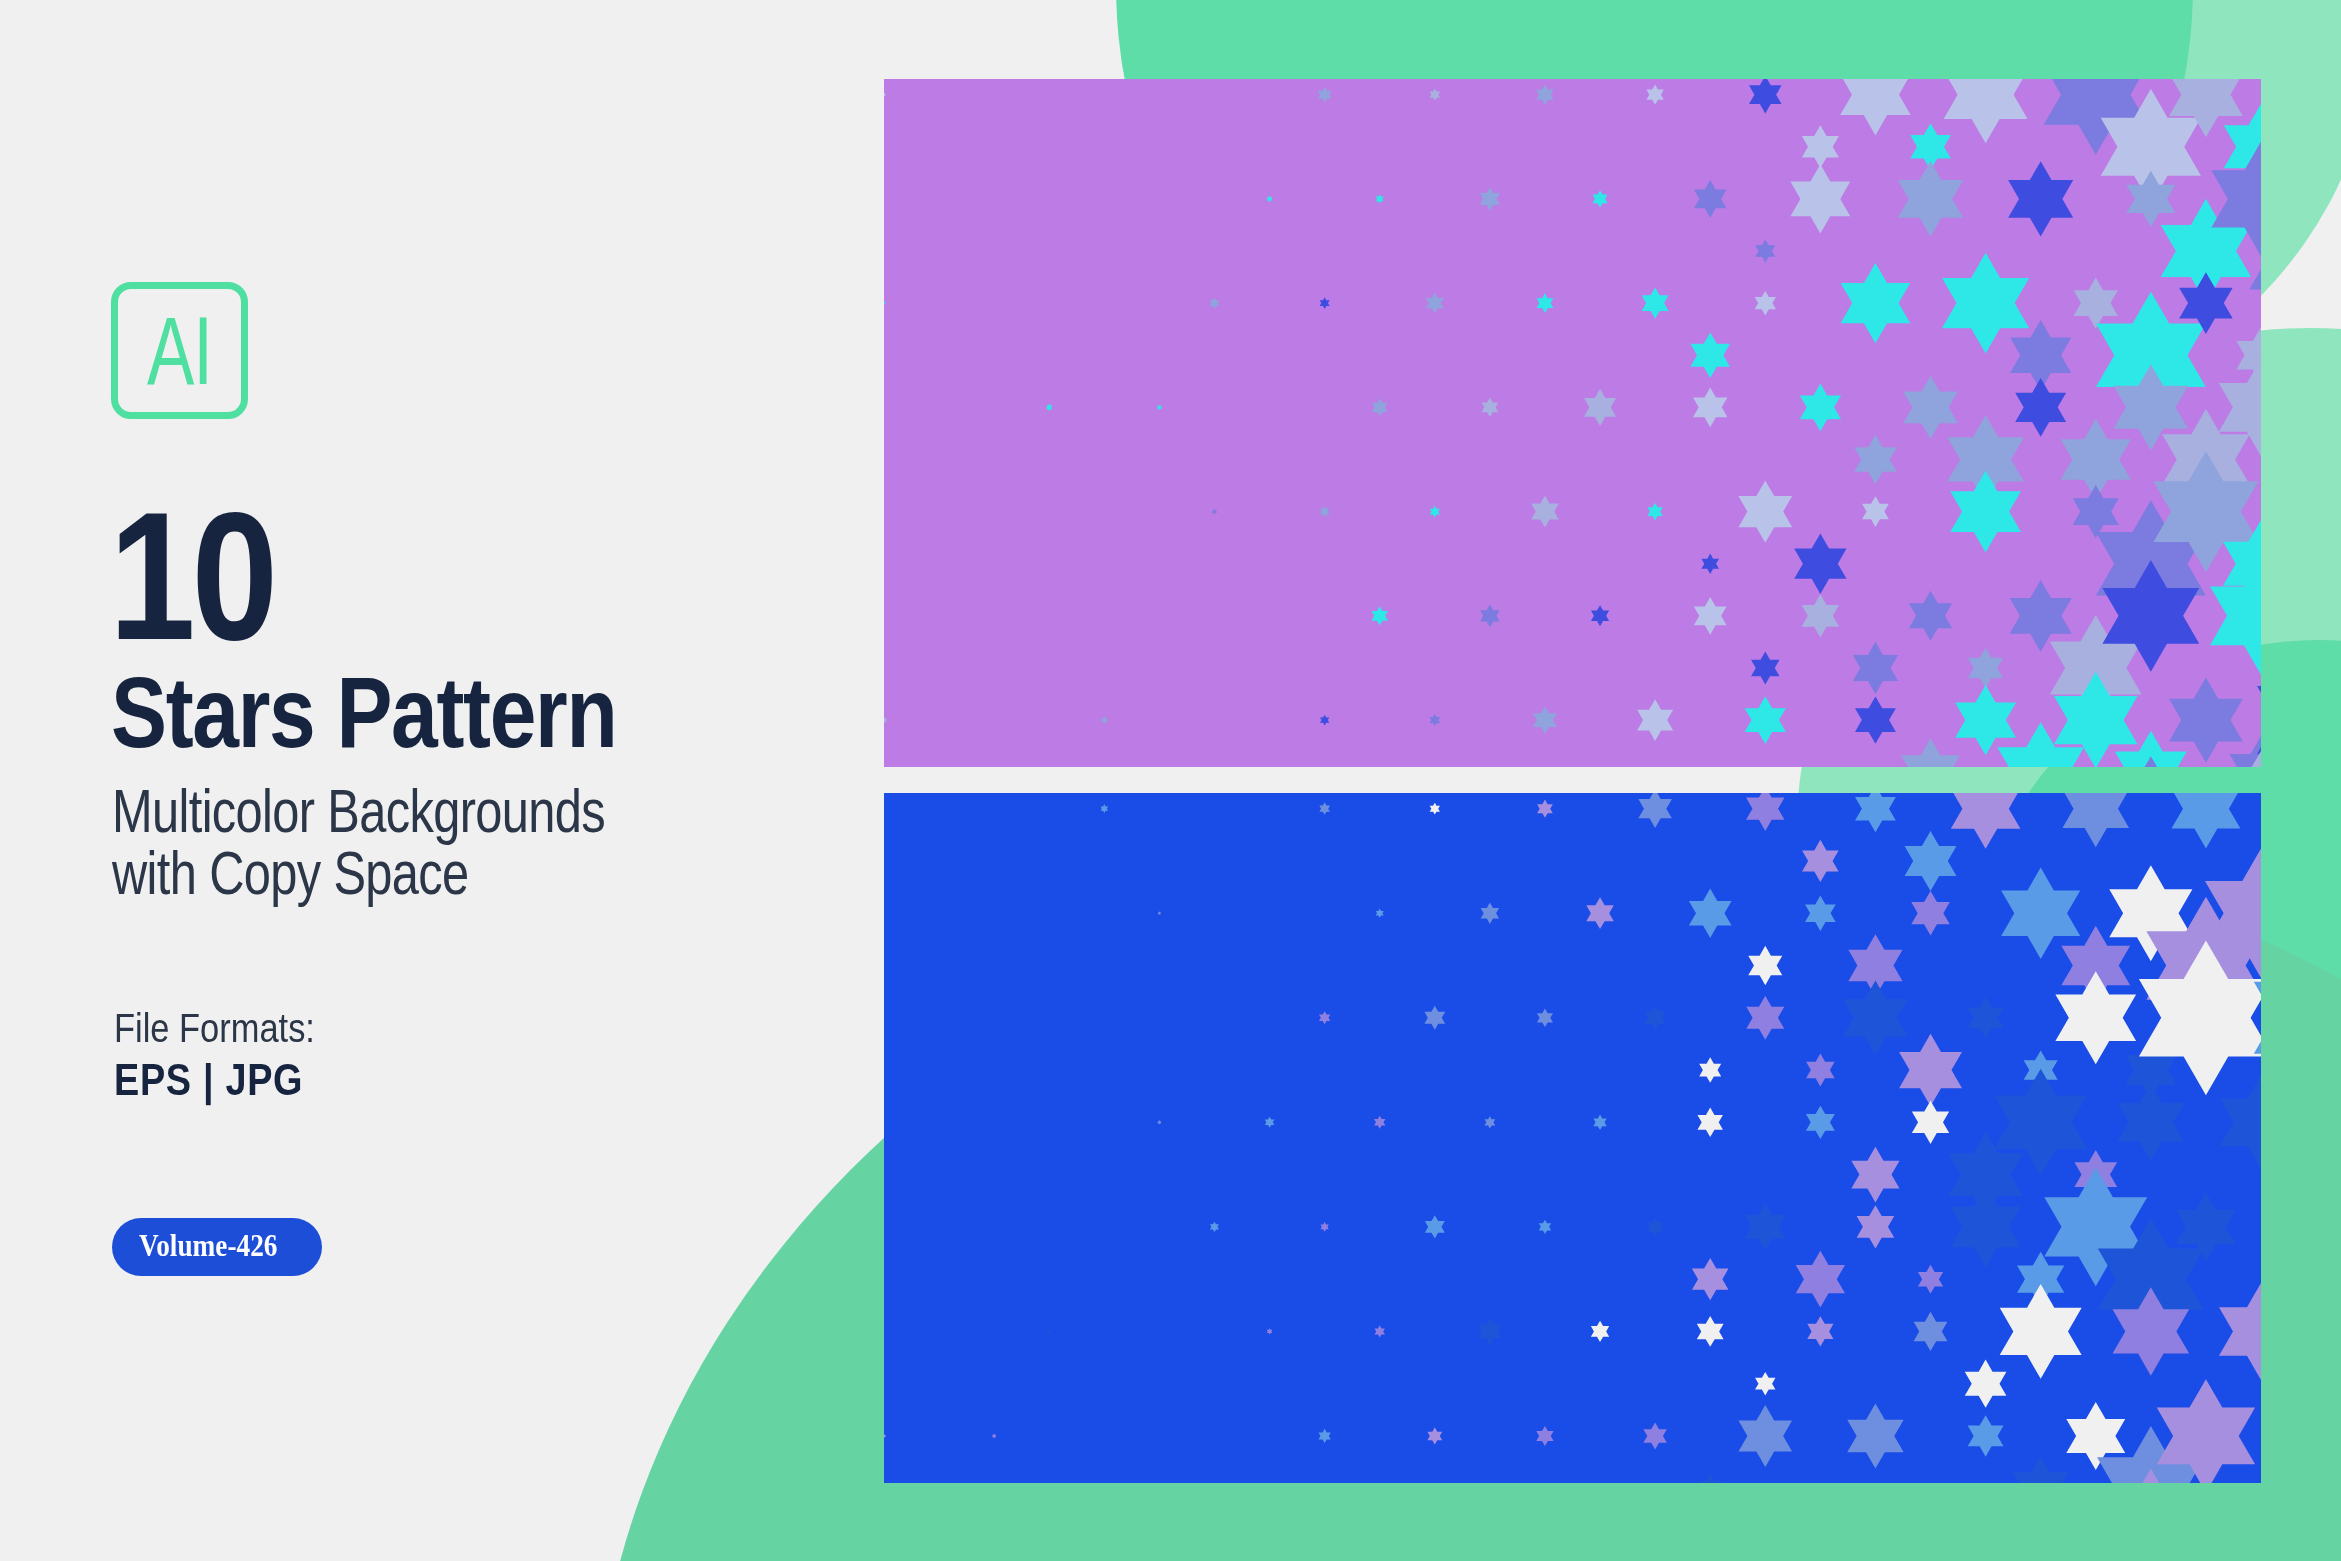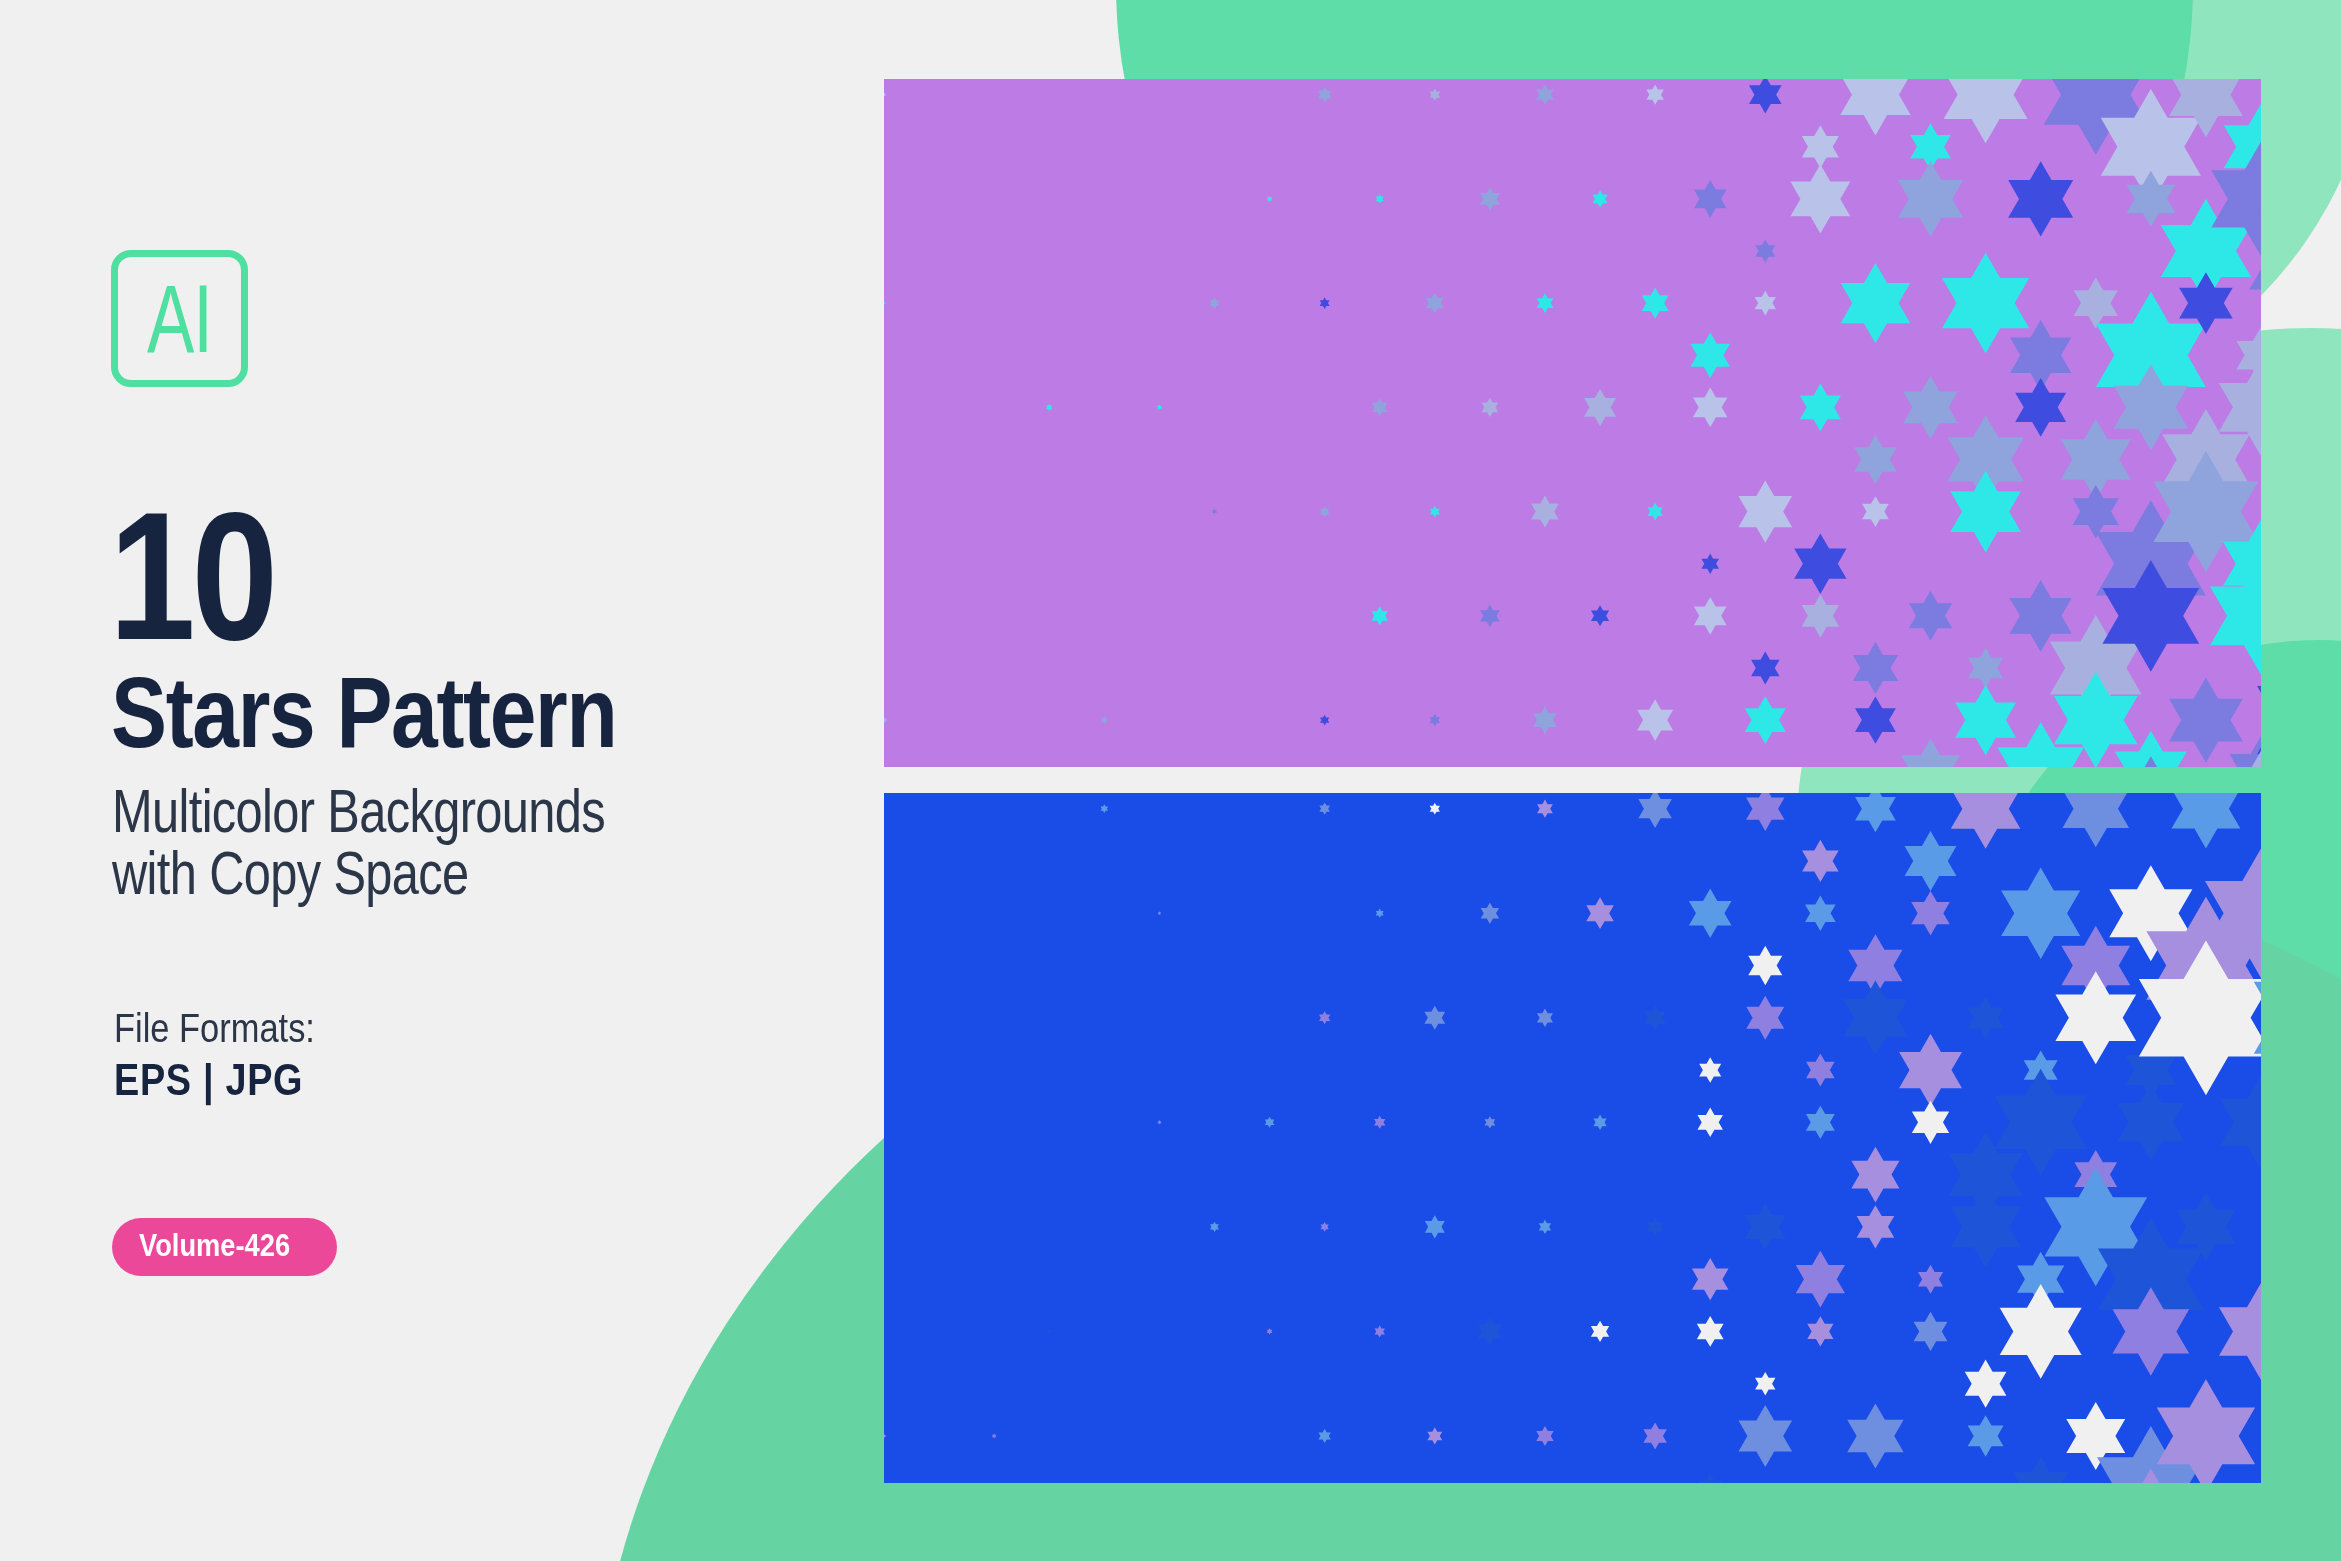--- a/index.html
+++ b/index.html
@@ -89,37 +89,37 @@
 <div id="stage">
 
   <div class="blob" id="blob-top-light" style="background: rgb(143, 230, 190);"></div>
   <div class="blob" id="blob-top-mint" style="background: rgb(94, 221, 168);"></div>
   <div class="blob" id="blob-right-light" style="background: rgb(143, 230, 190);"></div>
   <div class="blob" id="blob-right-mint" style="background: rgb(94, 221, 168);"></div>
   <div class="blob" id="blob-bottom" style="background: rgb(102, 211, 163);"></div>
 
   <div id="left-col">
 
-    <div id="ai-badge" style="border-color: rgb(79, 223, 160);">
+    <div id="ai-badge" style="border-color: rgb(79, 223, 160); margin-top: 32px;">
       <span id="ai-badge-label" style="color: rgb(79, 223, 160);">AI</span>
     </div>
 
     <div id="headline-count" style="color: rgb(22, 36, 63);">10</div>
 
     <div id="headline-title" style="color: rgb(22, 36, 63);">Stars Pattern</div>
 
     <div id="headline-sub1" style="color: rgb(43, 54, 72);">Multicolor Backgrounds</div>
 
     <div id="headline-sub2" style="color: rgb(43, 54, 72);">with Copy Space</div>
 
     <div id="formats-label" style="color: rgb(43, 54, 72);">File Formats:</div>
 
     <div id="formats-value" style="color: rgb(22, 36, 63);">EPS  |  JPG</div>
 
-    <div id="volume-badge" style="background: #ec4899;">
+    <div id="volume-badge" style="background: #1d4ed8; font-family: Liberation Serif, serif;">
       <span id="volume-badge-label" style="color: rgb(255, 255, 255);">Volume-426</span>
     </div>
   </div>
 
   <div class="panel" id="panel-purple" style="background: rgb(188, 123, 229);">
     <svg id="svg-purple" viewBox="0 0 1764 881" preserveAspectRatio="none">
         <path d="M0.00,17.41L0.75,18.72L2.26,18.72L1.51,20.02L2.26,21.33L0.75,21.33L0.00,22.64L-0.75,21.33L-2.26,21.33L-1.51,20.02L-2.26,18.72L-0.75,18.72Z" fill="#B9C2E8"></path>
         <path d="M564.48,9.83L567.42,14.93L573.31,14.93L570.36,20.02L573.31,25.12L567.42,25.12L564.48,30.21L561.54,25.12L555.65,25.12L558.60,20.02L555.65,14.93L561.54,14.93Z" fill="#8FA4DC"></path>
         <path d="M705.60,12.16L707.87,16.09L712.41,16.09L710.14,20.02L712.41,23.95L707.87,23.95L705.60,27.89L703.33,23.95L698.79,23.95L701.06,20.02L698.79,16.09L703.33,16.09Z" fill="#A8B0E0"></path>
         <path d="M846.72,6.92L850.50,13.47L858.07,13.47L854.29,20.02L858.07,26.58L850.50,26.58L846.72,33.13L842.94,26.58L835.37,26.58L839.15,20.02L835.37,13.47L842.94,13.47Z" fill="#8FA4DC"></path>

